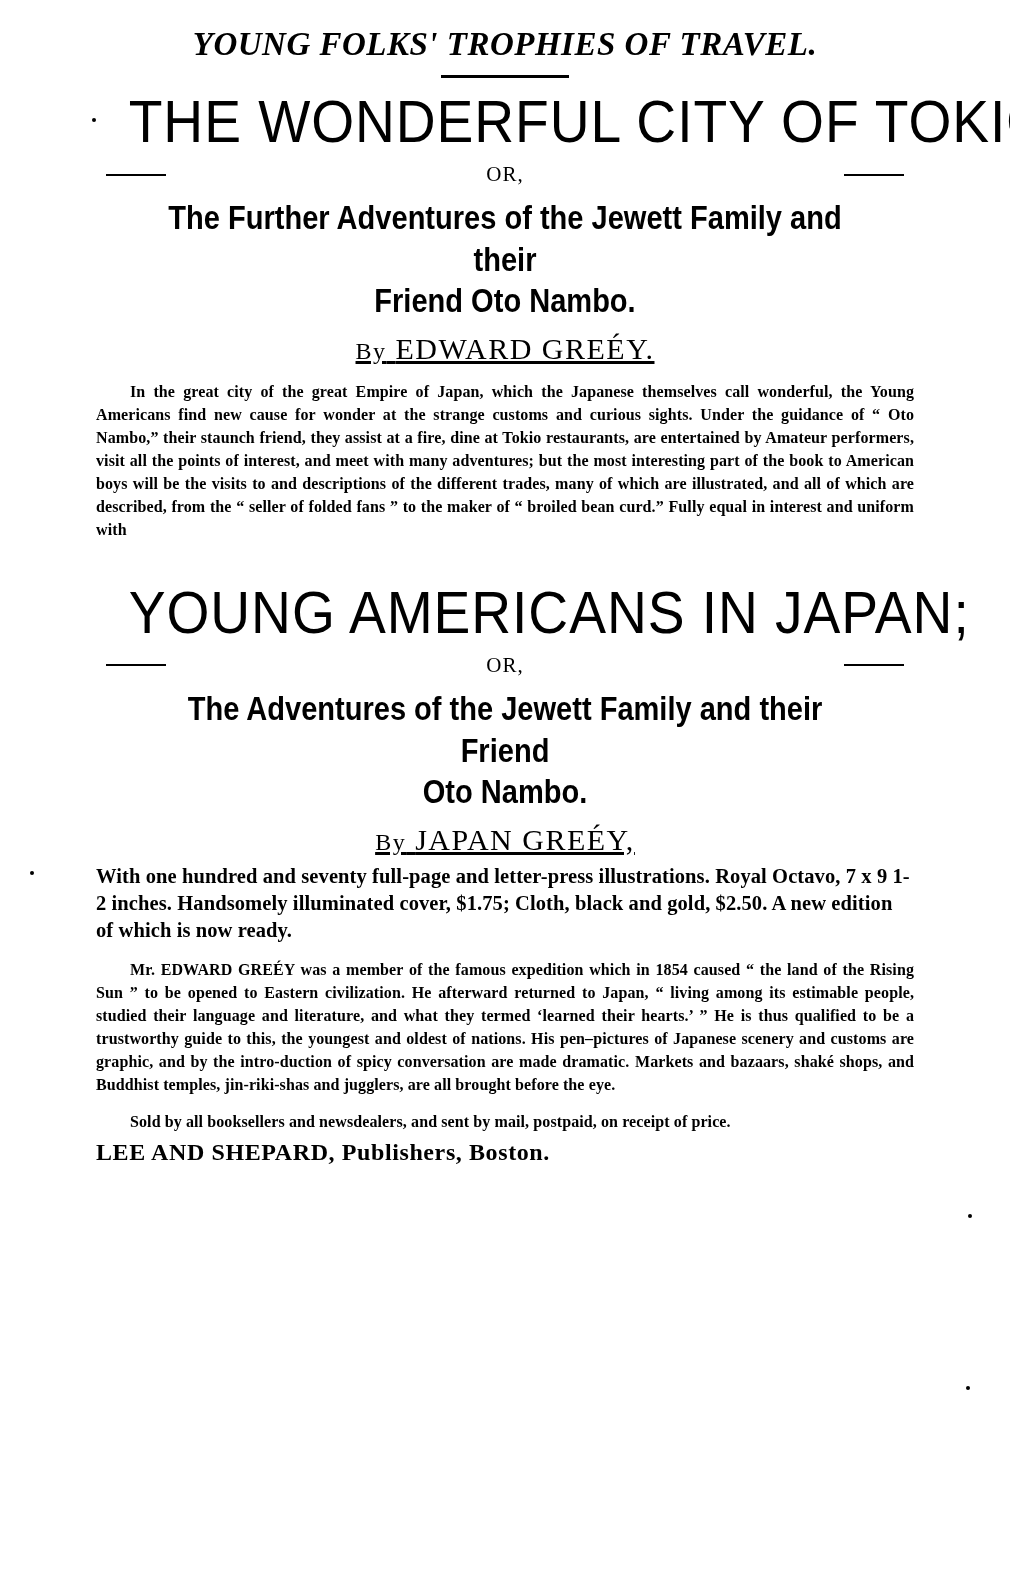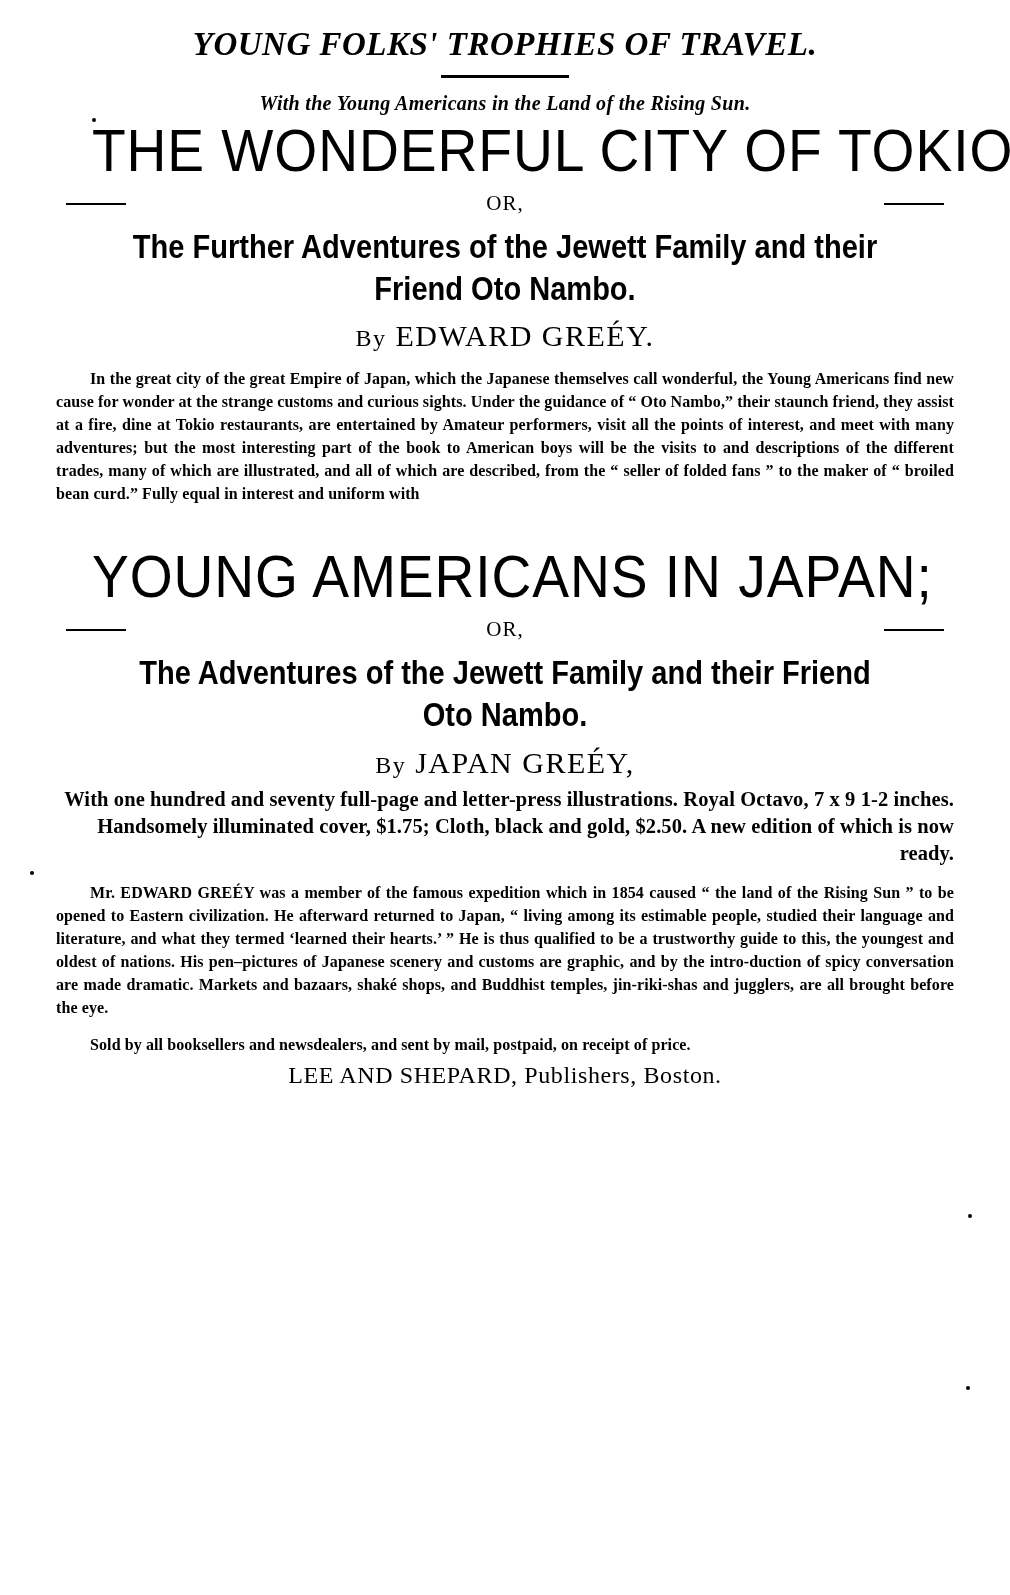--- a/index.html
+++ b/index.html
@@ -15,21 +15,21 @@
     overflow: hidden;
   }
   .page {
     position: relative;
     width: 1010px;
     height: 1595px;
     padding: 0;
     box-sizing: border-box;
   }
   .inner {
-    margin: 0 56px;
+    margin: 0 96px;
   }
 
   
   .series-title {
     text-align: center;
     font-family: "Liberation Serif", serif;
     font-style: italic;
     font-weight: bold;
     font-size: 33px;
     letter-spacing: 0.5px;
@@ -94,49 +94,49 @@
   }
   .sub-display .l2 { display: block; }
 
   .byline {
     text-align: center;
     font-family: "Liberation Serif", serif;
     font-size: 30px;
     letter-spacing: 1.5px;
     margin-top: 10px;
     margin-bottom: 6px;
+    text-decoration: underline;
   }
   .byline .small-caps { font-size: 24px; }
 
   
   .blurb {
     font-family: "Liberation Serif", serif;
     font-size: 20.5px;
     line-height: 1.32;
     text-align: justify;
     font-weight: bold;
     letter-spacing: 0.1px;
   }
-  .blurb.centered { text-align: right; }
+  .blurb.centered { text-align: left; }
   .desc {
     font-family: "Liberation Serif", serif;
     font-size: 16px;
     line-height: 1.44;
     text-align: justify;
     font-weight: bold;
     text-indent: 34px;
     margin-top: 14px;
     letter-spacing: 0.1px;
   }
   .spacer-lg { height: 34px; }
 
   .footer-line {
-    text-align: center;
-    font-family: "Liberation Serif", serif;
-    font-weight: normal;
+    font-family: "Liberation Serif", serif;
+    font-weight: bold;
     font-size: 24px;
     letter-spacing: 0.6px;
     margin-top: 6px;
   }
 
   .dot {
     position: absolute;
     width: 4px;
     height: 4px;
     background: #000;
@@ -150,21 +150,20 @@
 
   <div class="dot" style="left:92px; top:92px;"></div>
   <div class="dot" style="left:30px; top:845px;"></div>
   <div class="dot" style="left:968px; top:1188px;"></div>
   <div class="dot" style="left:966px; top:1360px;"></div>
 
   <div class="inner">
 
     <div class="series-title">YOUNG FOLKS' TROPHIES OF TRAVEL.</div>
     <div class="rule-short"></div>
-    <div class="subtitle-italic">With the Young Americans in the Land of the Rising Sun.</div>
 
     <div class="display-title first">THE WONDERFUL CITY OF TOKIO ;</div>
 
     <div class="or-line">
       <span class="dash"></span>
       <span class="or-text">OR,</span>
       <span class="dash"></span>
     </div>
 
     <div class="sub-display">

